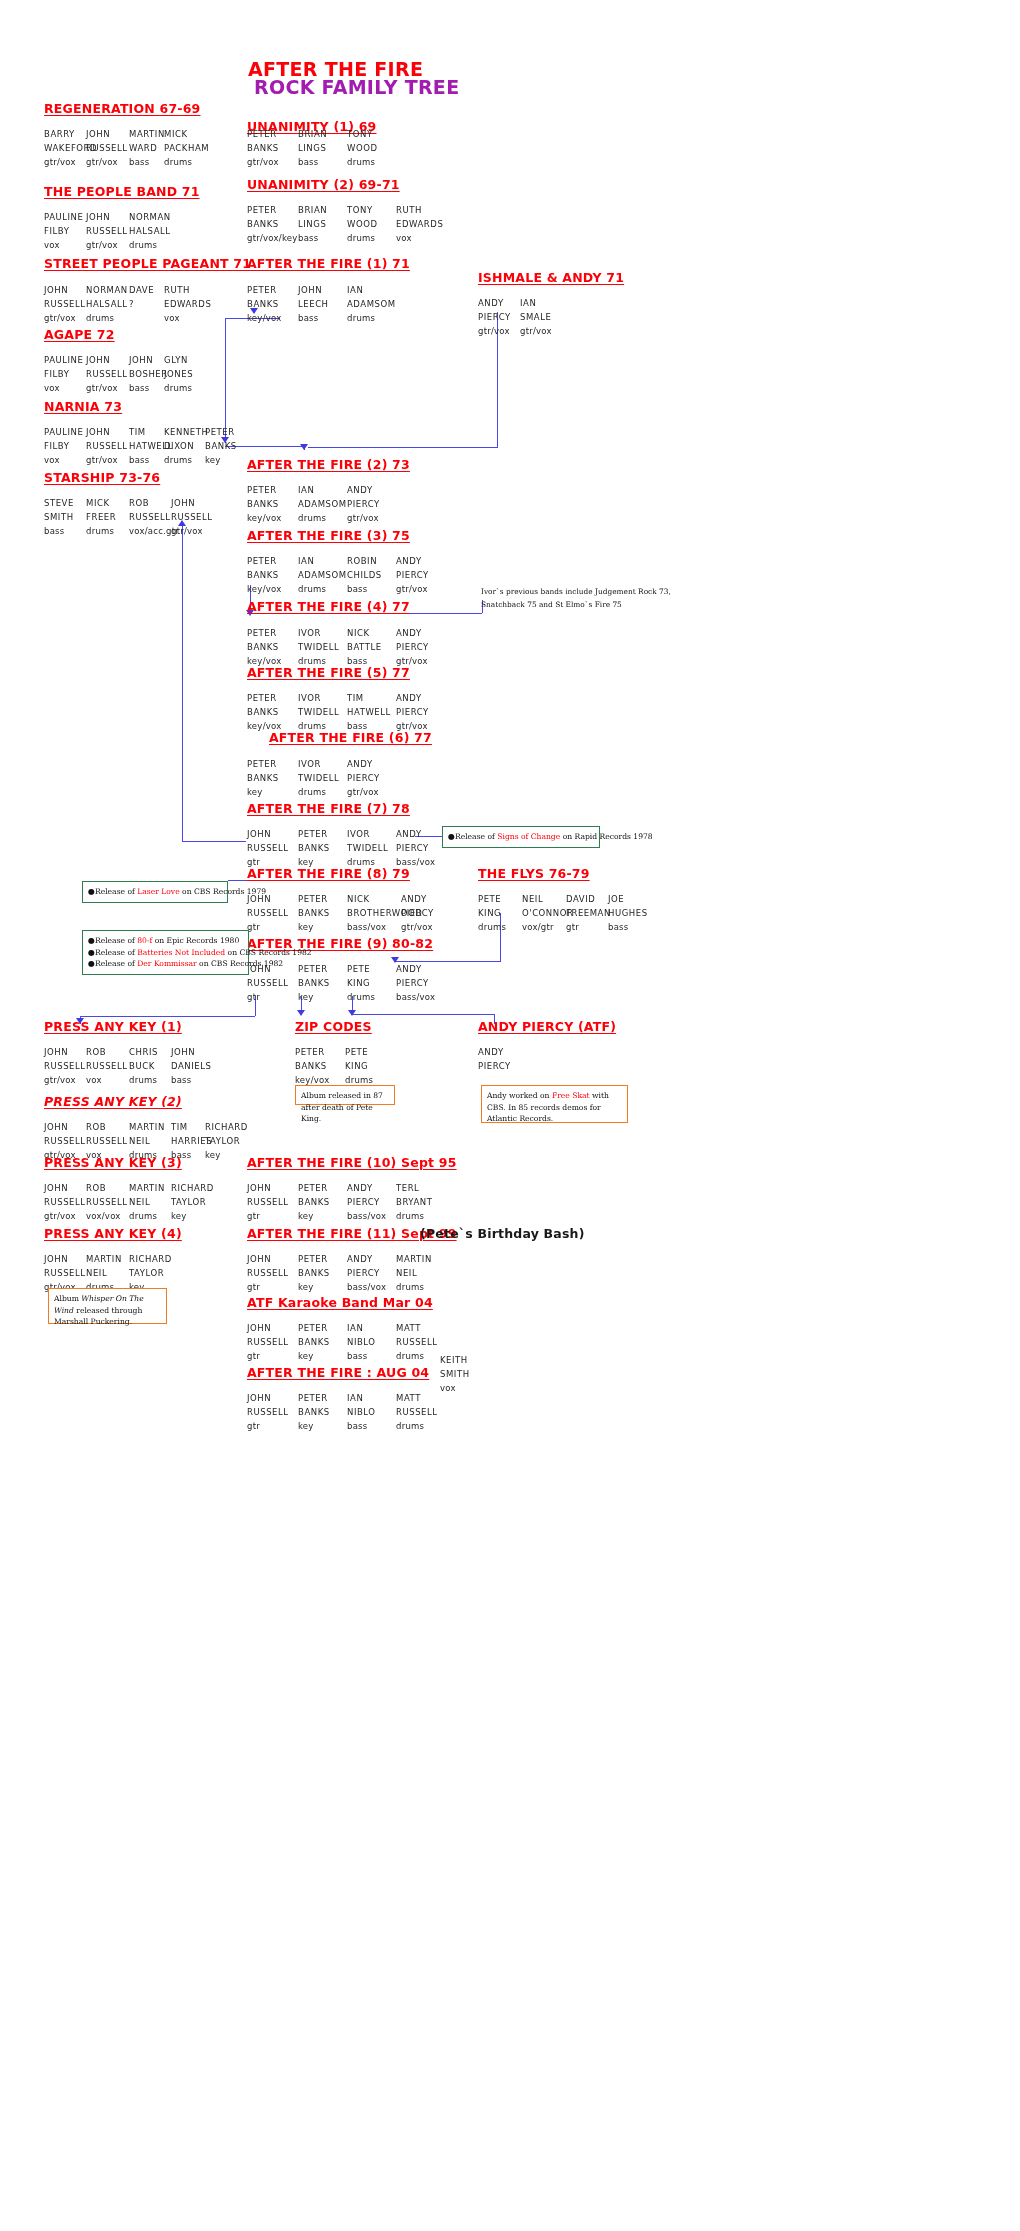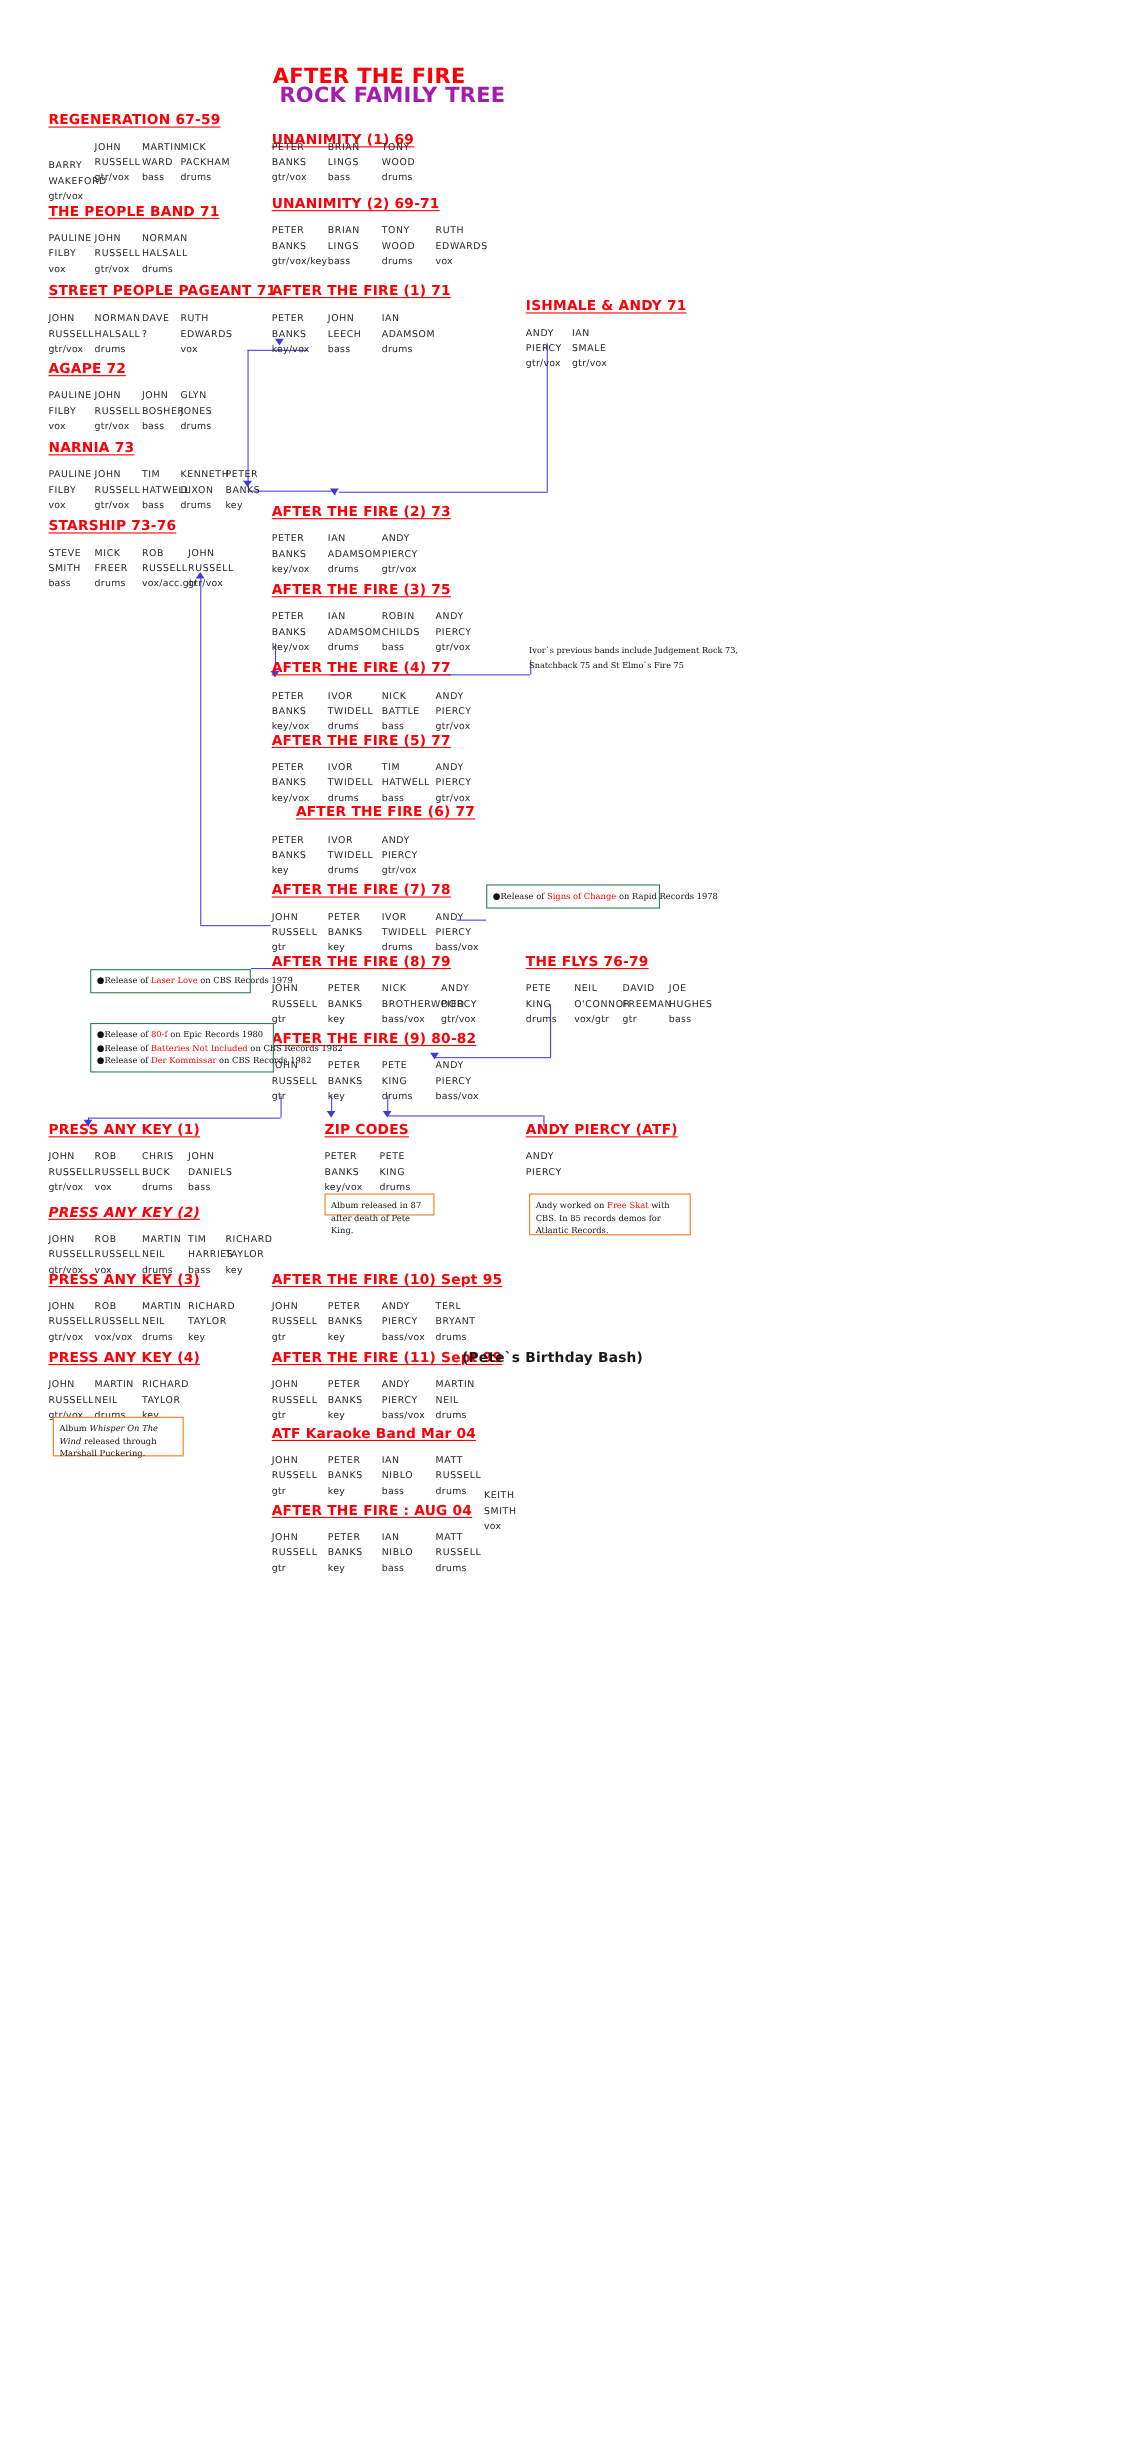--- a/index.html
+++ b/index.html
@@ -115,22 +115,22 @@
   <div class="arw" style="left:76px;top:1018px;"></div>
 
   <div class="ln-v" style="left:301px;top:996px;height:18px;"></div>
   <div class="arw" style="left:297px;top:1010px;"></div>
 
   <div class="ln-v" style="left:352px;top:996px;height:18px;"></div>
   <div class="arw" style="left:348px;top:1010px;"></div>
   <div class="ln-h" style="left:352px;top:1014px;width:142px;"></div>
   <div class="ln-v" style="left:494px;top:1014px;height:10px;"></div>
 
-  <div class="band-head" style="left:44px;top:101px;">REGENERATION 67-59</div>
-  <div class="member" style="left:44px;top:144px;">
+  <div class="band-head" style="left:44px;top:101px;">REGENERATION 67-69</div>
+  <div class="member" style="left:44px;top:127px;">
     <div>BARRY</div>
       <div>WAKEFORD</div>
       <div class="role">gtr/vox</div>
   </div>
   <div class="member" style="left:86px;top:127px;">
     <div>JOHN</div>
       <div>RUSSELL</div>
       <div class="role">gtr/vox</div>
   </div>
   <div class="member" style="left:129px;top:127px;">
@@ -442,21 +442,21 @@
     <div>IVOR</div>
       <div>TWIDELL</div>
       <div class="role">drums</div>
   </div>
   <div class="member" style="left:396px;top:827px;">
     <div>ANDY</div>
       <div>PIERCY</div>
       <div class="role">bass/vox</div>
   </div>
 
-  <div class="notebox green" style="left:442px;top:804px;width:158px;">
+  <div class="notebox green" style="left:442px;top:826px;width:158px;">
     <div class="ln"><span class="bullet">●</span><span>Release of </span><span class="rd">Signs of Change</span><span> on Rapid Records 1978</span></div>
   </div>
 
   <div class="band-head" style="left:247px;top:866px;">AFTER THE FIRE (8) 79</div>
   <div class="member" style="left:247px;top:892px;">
     <div>JOHN</div>
       <div>RUSSELL</div>
       <div class="role">gtr</div>
   </div>
   <div class="member" style="left:298px;top:892px;">

